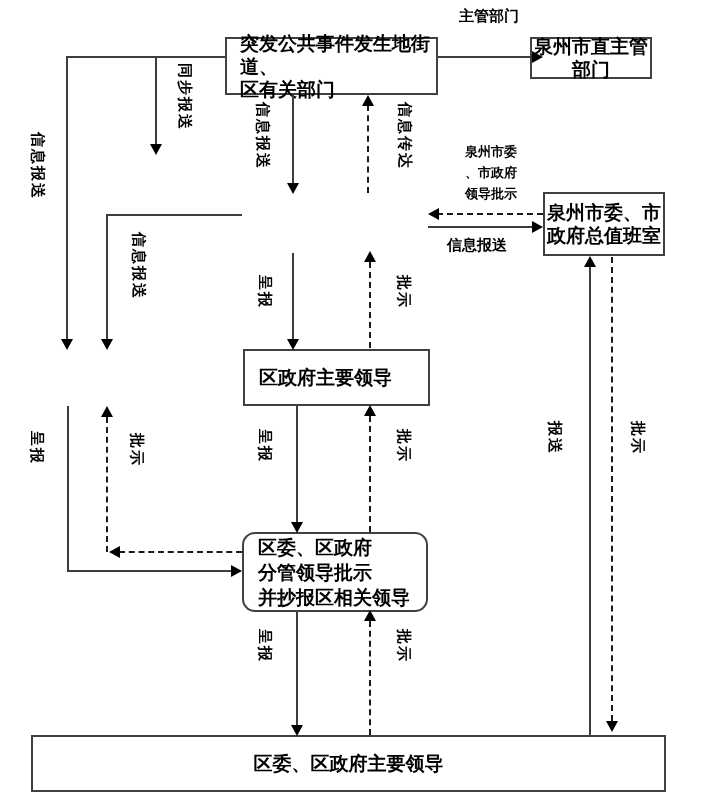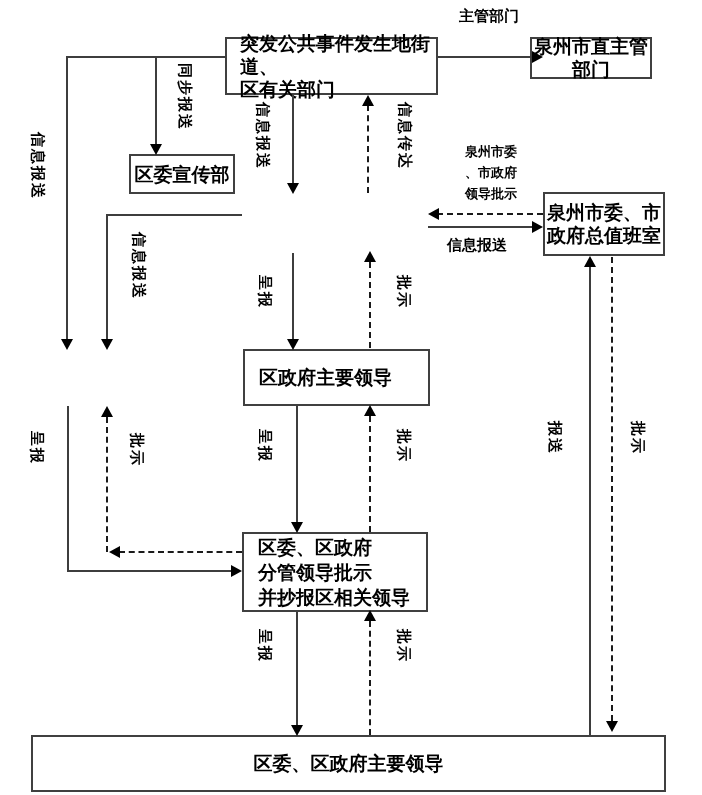--- a/index.html
+++ b/index.html
@@ -73,30 +73,29 @@
 <body>
 
 <div class="diagram">
 
   <div class="box left" style="left:225px; top:37px; width:213px; height:58px; padding-left:13px;">突发公共事件发生地街道、
 区有关部门</div>
 
   <div class="box" style="left:530px; top:37px; width:122px; height:42px;">泉州市直主管
 部门</div>
 
-  <div class="box" style="left:129px; top:154px; width:106px; height:40px;">区委宣传部</div>
 
 
   <div class="box" style="left:543px; top:192px; width:122px; height:64px;">泉州市委、市
 政府总值班室</div>
 
 
   <div class="box left" style="left:243px; top:349px; width:187px; height:57px; padding-left:14px;">区政府主要领导</div>
 
-  <div class="box left" style="left:242px; top:532px; width:186px; height:80px; padding-left:14px; line-height:25px;">区委、区政府
+  <div class="box left" style="left:242px; top:532px; width:186px; height:80px; padding-left:14px; line-height:25px;border-radius:13px;">区委、区政府
 分管领导批示
 并抄报区相关领导</div>
 
   <div class="box" style="left:31px; top:735px; width:635px; height:57px;">区委、区政府主要领导</div>
 
   <div class="hline" style="left:438px; top:56px; width:96px;"></div>
   <div class="ah right" style="left:532px; top:51px;"></div>
 
   <div class="hline" style="left:66px; top:56px; width:160px;"></div>
 

